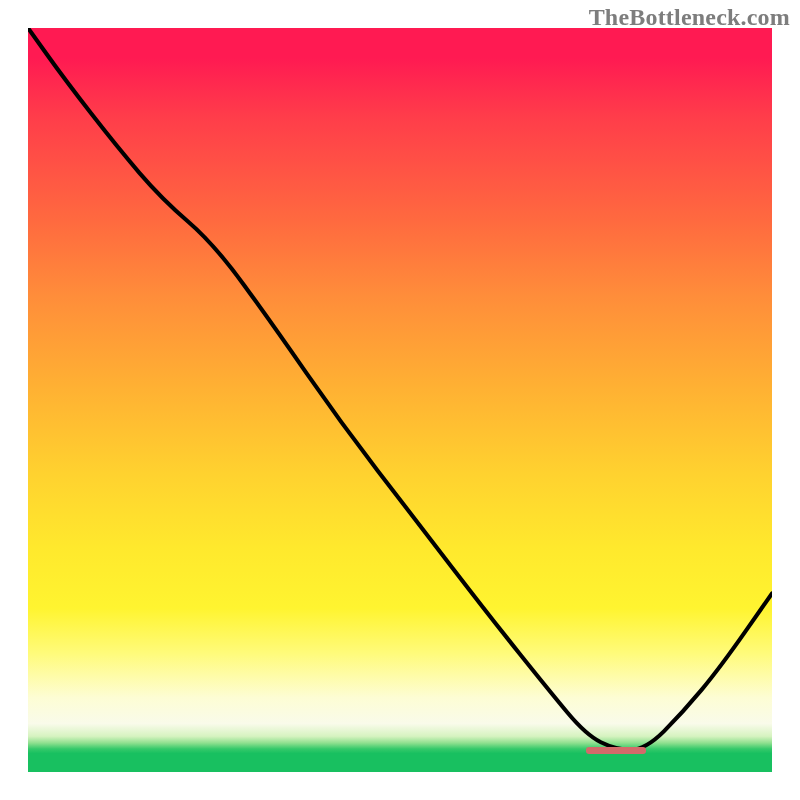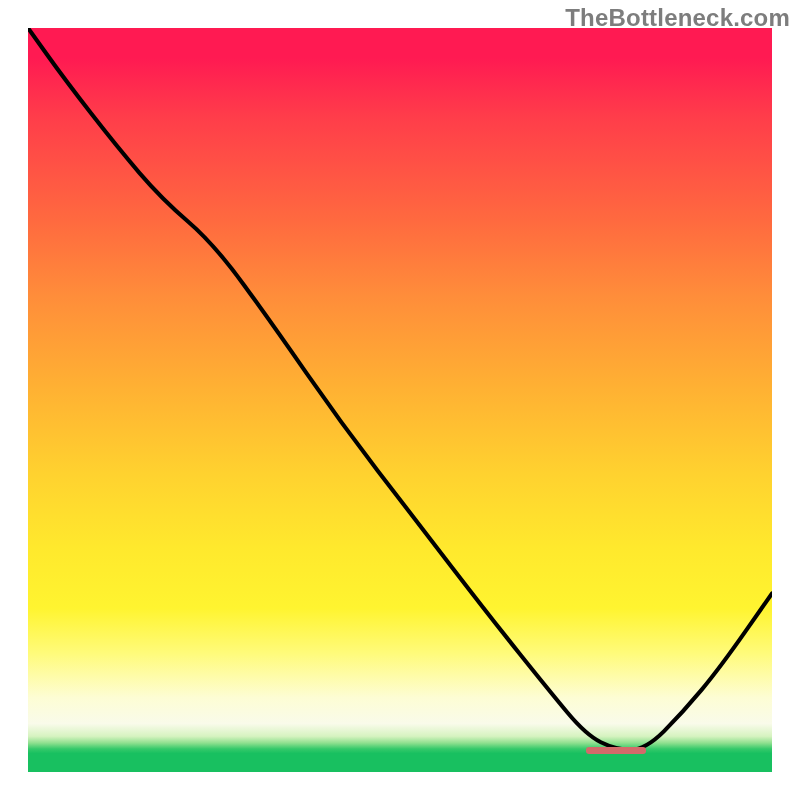--- a/index.html
+++ b/index.html
@@ -8,20 +8,21 @@
     width: 800px;
     height: 800px;
     overflow: hidden;
     background: #ffffff;
     font-family: Arial, Helvetica, sans-serif;
   }
   .stage {
     position: relative;
     width: 800px;
     height: 664px;
+    font-family: Liberation Serif, serif;
   }
   .watermark {
     position: absolute;
     top: 4px;
     right: 10px;
     font-size: 24px;
     font-weight: 600;
     color: #7d7d7d;
     letter-spacing: 0.2px;
     z-index: 5;

